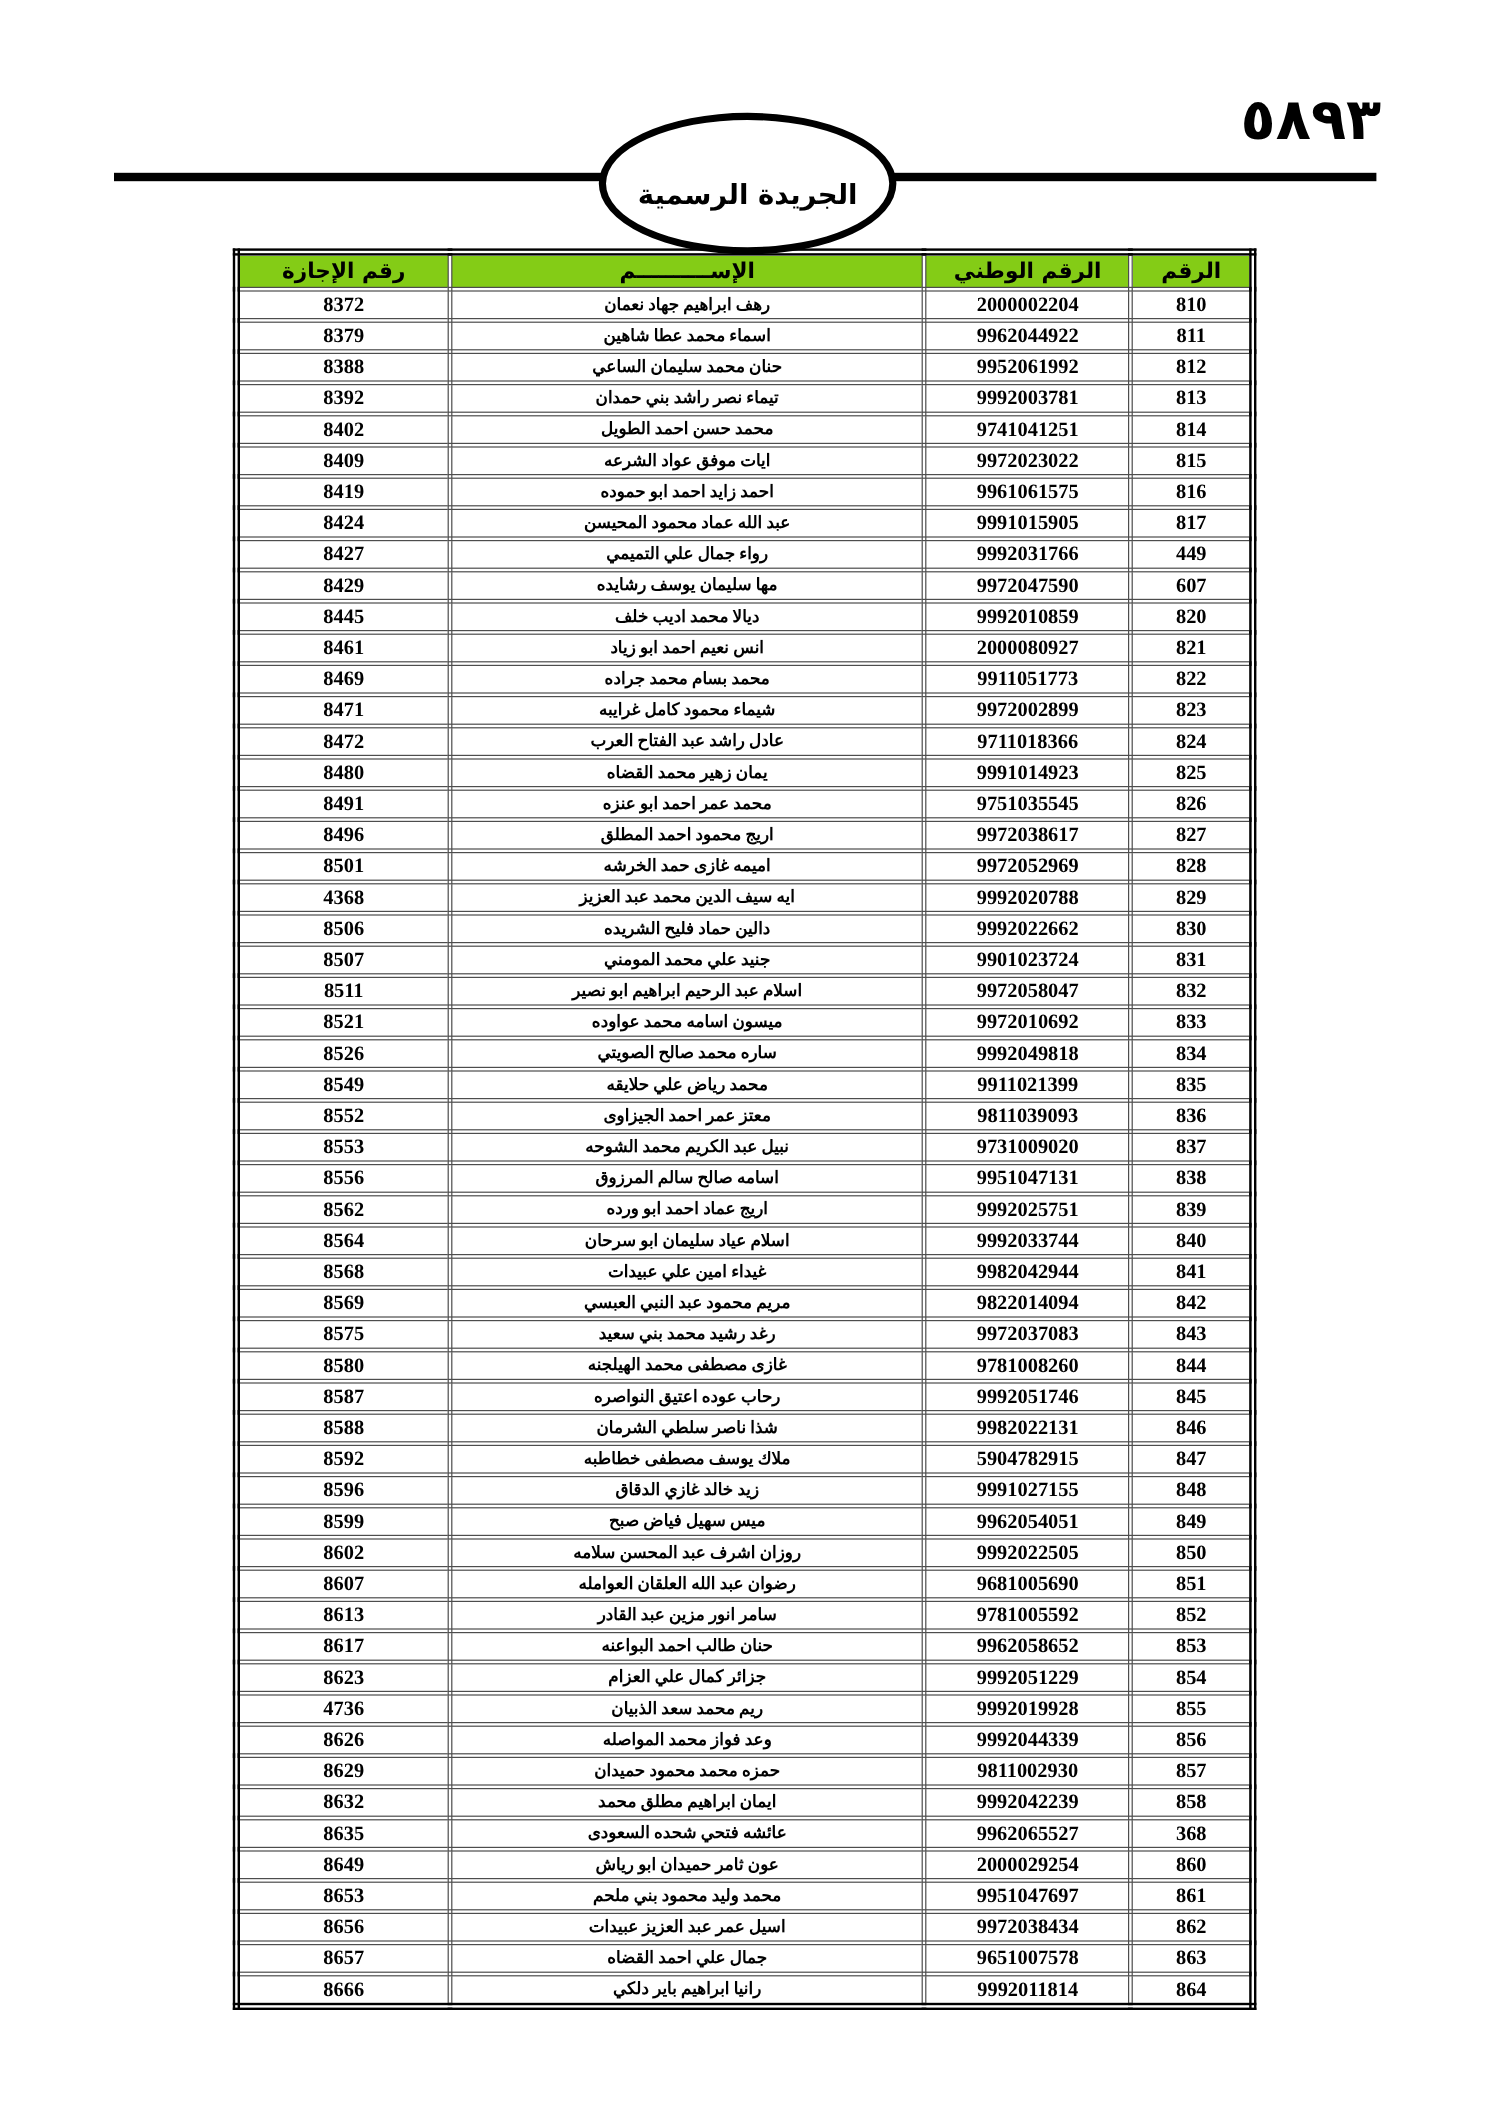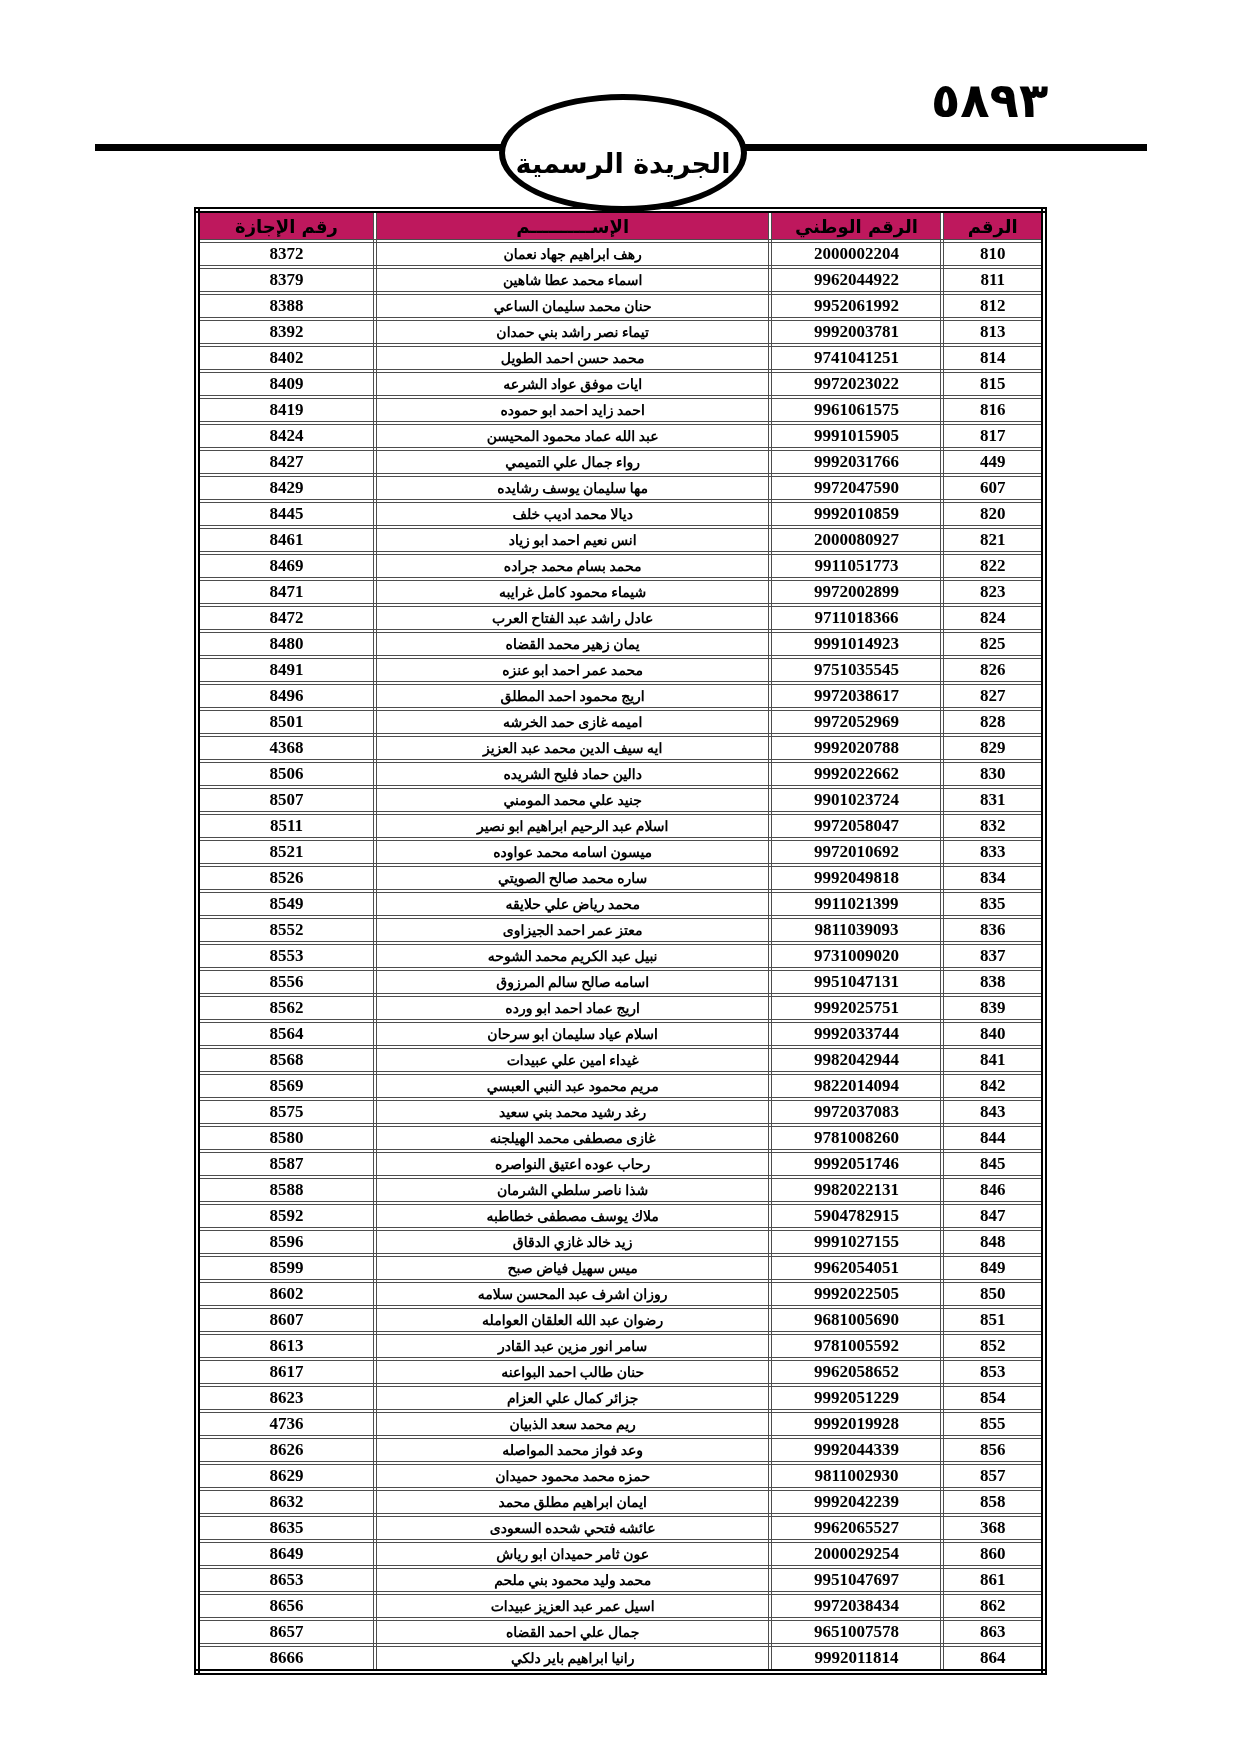--- a/index.html
+++ b/index.html
@@ -10,21 +10,21 @@
     background: #ffffff;
     overflow: hidden;
     font-family: "DejaVu Sans", sans-serif;
   }
   
   .page-number {
     position: absolute;
     top: 72px;
     right: 90px;
     width: 220px;
-    text-align: left;
+    text-align: right;
     font-size: 48px;
     font-weight: bold;
     color: #000;
     font-family: "DejaVu Sans", sans-serif;
     direction: rtl;
   }
   .header-rule {
     position: absolute;
     top: 144px;
     left: 95px;
@@ -39,21 +39,21 @@
     width: 236px;
     height: 106px;
     background: #ffffff;
     border: 6px solid #000;
     border-radius: 50%;
     display: flex;
     align-items: center;
     justify-content: center;
   }
   .title-ellipse span {
-    font-size: 27px;
+    font-size: 23px;
     font-weight: bold;
     color: #000;
     white-space: nowrap;
     margin-top: 20px;
   }
   
   table.gazette {
     position: absolute;
     left: 194px;
     top: 207px;
@@ -64,21 +64,21 @@
   }
   table.gazette th, table.gazette td {
     border: 4px double #4d4d4d;
     text-align: center;
     vertical-align: middle;
     padding: 0 4px;
     overflow: hidden;
     white-space: nowrap;
   }
   table.gazette th {
-    background: #be185d;
+    background: #84cc16;
     color: #000;
     font-size: 18px;
     font-weight: bold;
     height: 26px;
     font-family: "DejaVu Sans", sans-serif;
   }
   table.gazette td {
     background: #ffffff;
     height: 22px;
   }

